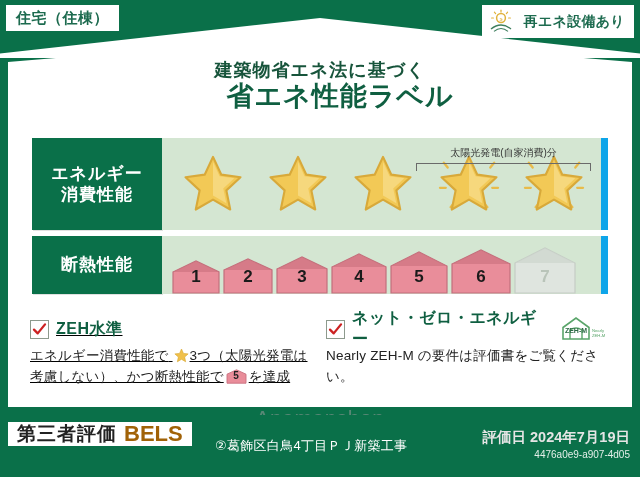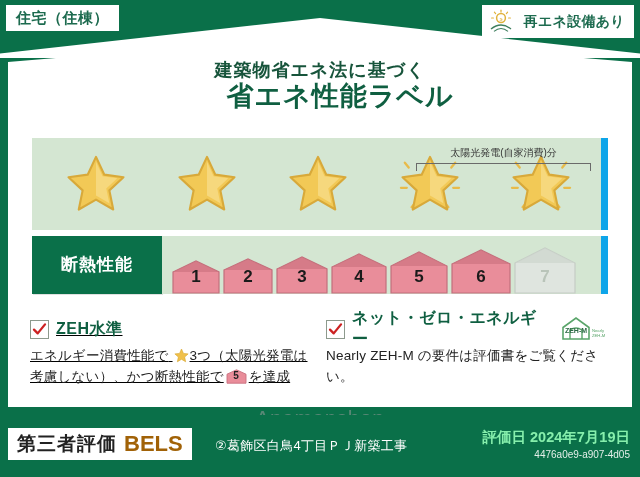--- a/index.html
+++ b/index.html
@@ -134,31 +134,31 @@
     position:absolute;left:0;right:0;top:406px;text-align:center;
     font-size:21px;color:#9a9a9a;opacity:.55;letter-spacing:.5px;
     pointer-events:none;
   }
 
   
   .footer{
     position:absolute;left:0;right:0;bottom:0;height:62px;background:#0a7049;
   }
   .bels{
-    position:absolute;left:8px;top:13px;background:#fff;height:32px;
+    position:absolute;left:8px;top:7px;background:#fff;height:24px;
     display:flex;align-items:center;gap:7px;padding:0 9px;
   }
   .bels .jp{font-size:19px;font-weight:bold;color:#222;letter-spacing:1px;}
   .bels .en{font-size:22px;font-weight:bold;color:#a16207;letter-spacing:0px;}
   .prop-name{
     position:absolute;left:215px;top:22px;color:#fff;font-size:13px;
     letter-spacing:.3px;white-space:nowrap;
   }
   .eval-date{
-    position:absolute;right:10px;top:13px;color:#86efac;font-size:14.5px;
+    position:absolute;right:10px;top:13px;color:#e5e5e5;font-size:14.5px;
     font-weight:bold;white-space:nowrap;
   }
   .eval-id{
     position:absolute;right:10px;top:34px;color:#e4efe9;font-size:10px;
     white-space:nowrap;
   }
 </style>
 </head>
 <body>
 
@@ -185,20 +185,24 @@
       <path d="M3 20 Q13 12 23 20" fill="none" stroke="#3f7f5f" stroke-width="1.4"></path>
       <path d="M6 22.4 Q13 16.6 20 22.4" fill="none" stroke="#3f7f5f" stroke-width="1.2"></path>
     </svg>
     <span class="txt">再エネ設備あり</span>
   </div>
 
   <div class="sub-title">建築物省エネ法に基づく</div>
   <div class="main-title">省エネ性能ラベル</div>
 
   <div class="row" id="row-energy">
+    <div class="row-cap">
+      <span>エネルギー</span>
+      <span>消費性能</span>
+    </div>
     <div class="row-panel">
       <div class="stars" id="stars-container">
           <div class="star-wrap">
             <svg class="star-svg" viewBox="0 0 64 62">
               <path d="M32 4 L40.6 22.4 L60.4 25 L45.8 38.6 L49.8 58.4 L32 48.2 L14.2 58.4 L18.2 38.6 L3.6 25 L23.4 22.4 Z" fill="#f2c956" stroke="#d8a93a" stroke-width="2.2" stroke-linejoin="round"></path>
               <path d="M32 9 L38.8 24 L54 26 L42.6 36.8 L45.8 52 L32 44 Z" fill="#f7dc8b" opacity="0.75"></path>
             </svg>
           </div>
           <div class="star-wrap">
             <svg class="star-svg" viewBox="0 0 64 62">

